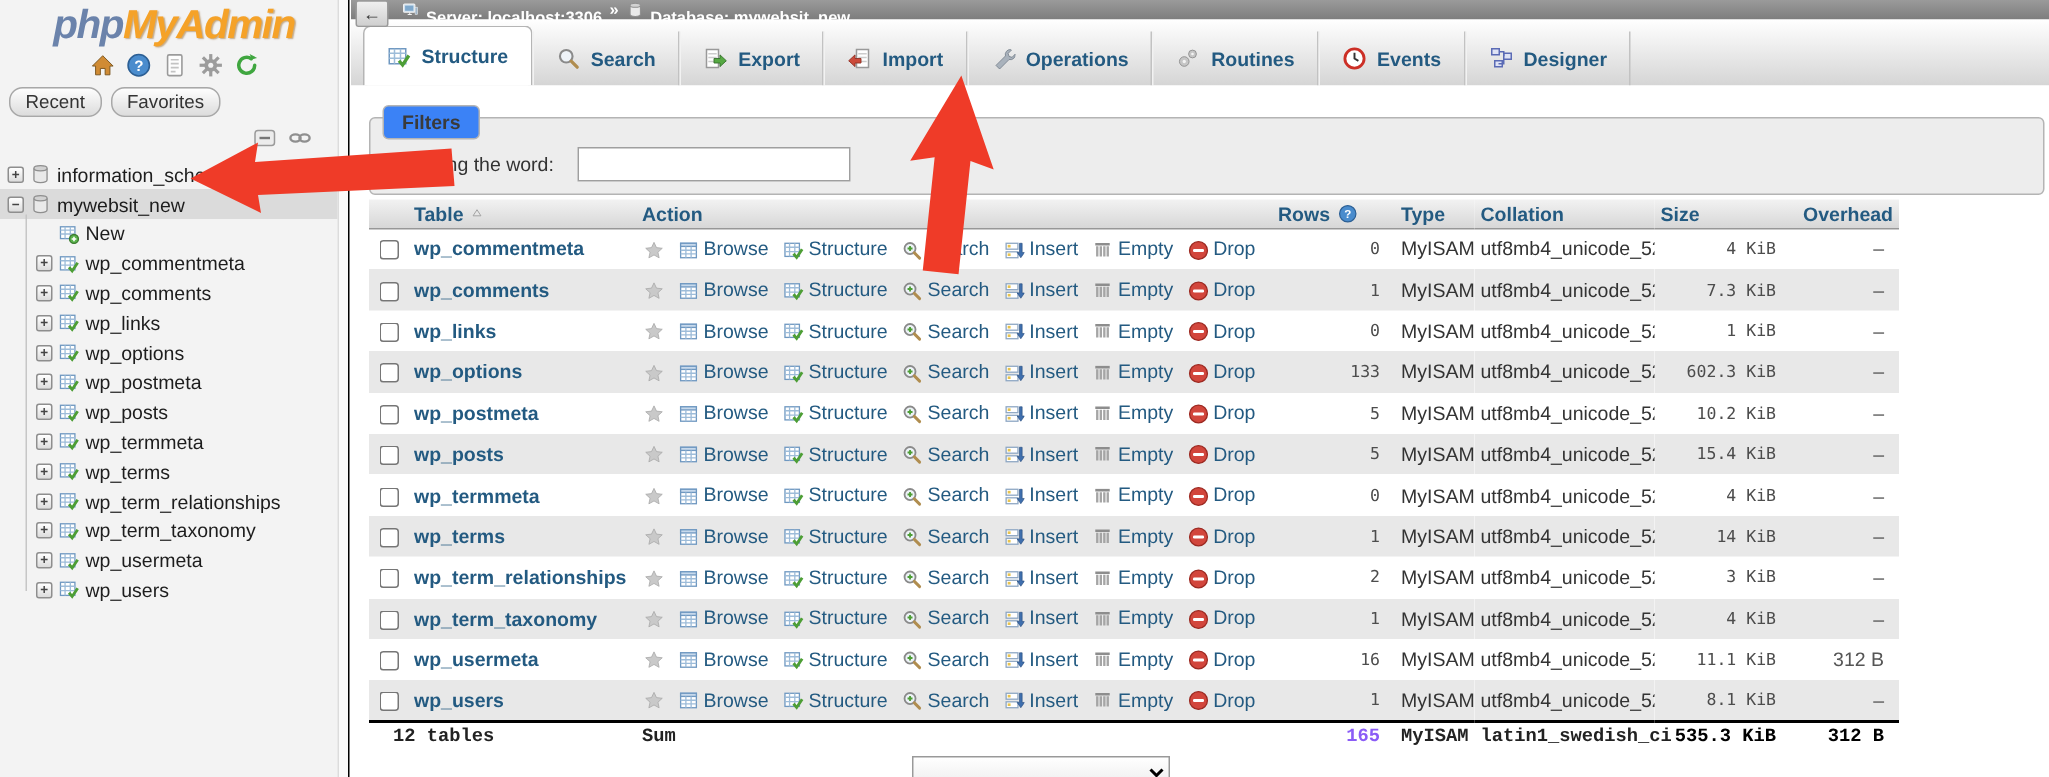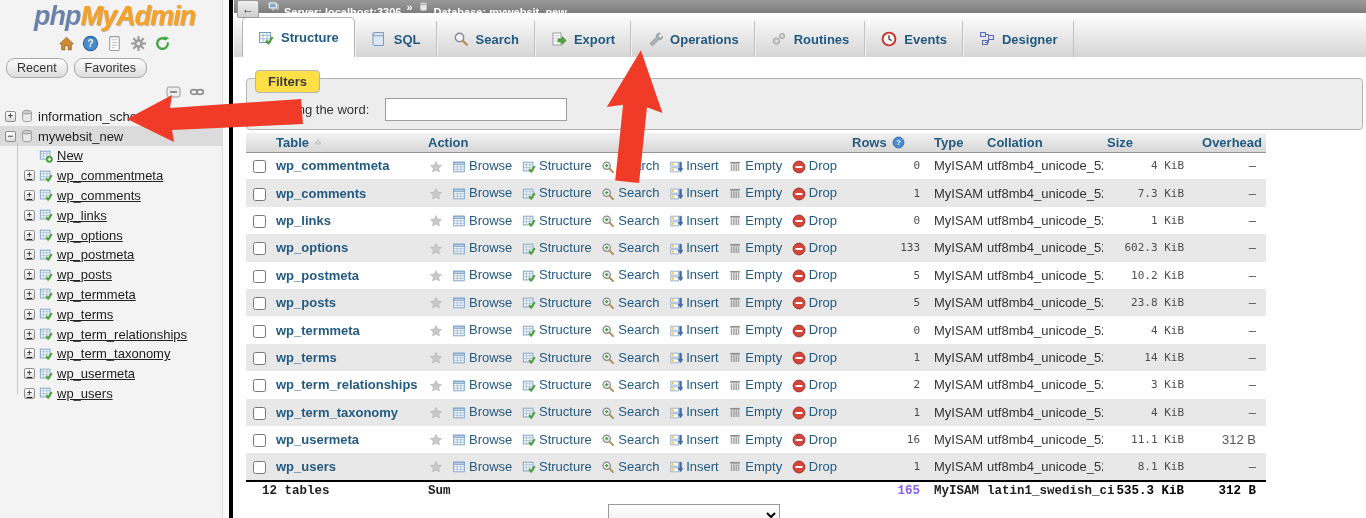--- a/index.html
+++ b/index.html
@@ -6,21 +6,21 @@
   html,body { margin:0; padding:0; }
   body {
     width:1366px; height:518px; position:relative; overflow:hidden;
     font-family:"Liberation Sans", sans-serif; background:#fff; font-size:13px; color:#222;
   }
   .ic { display:inline-block; vertical-align:middle; line-height:0; }
   .ic svg { display:block; }
 
   
   .sidebar { position:absolute; left:0; top:0; width:233px; height:518px;
-    background:#f3f3f3; border-right:4px solid #000000; }
+    background:#f3f3f3; border-right:1px solid #000000; }
   .sidebar-gutter { position:absolute; right:0; top:0; width:7px; height:100%;
     background:#fafafa; border-left:1px solid #dcdcdc; }
   .logo { text-align:center; padding-top:1px; font-style:italic; font-weight:bold;
     font-size:27px; letter-spacing:-1px; white-space:nowrap; }
   .logo .p1 { color:#6b83ab; }
   .logo .p2 { color:#f5a228; text-shadow:1px 1px 1px rgba(140,80,0,.45); }
   .icon-row { display:flex; justify-content:center; gap:7px; margin-top:3px; height:18px; }
   .icon-row a { width:17px; height:17px; }
   .icon-row .ic svg { width:17px; height:17px; }
   .pill-row { display:flex; gap:6px; padding:5px 0 0 6px; }
@@ -29,21 +29,21 @@
   .collapse-row { display:flex; justify-content:flex-end; align-items:center; gap:7px;
     padding:6px 24px 2px 0; height:24px; }
   .collapse-row .ic svg { width:16px; height:16px; }
   .tree { margin-top:4px; }
   .tree-row { display:flex; align-items:center; gap:4px; height:20px; padding-left:5px; cursor:pointer; }
   .tree-row.selected { background:#dbdbdb; }
   .tree-row .lbl { font-size:13px; color:#1d1d1d; white-space:nowrap; }
   .tree-children { position:relative; }
   .tree-children::before { content:""; position:absolute; left:17px; top:-3px; bottom:9px;
     border-left:1px solid #c6c6c6; }
-  .tree-row.child { height:19.8px; padding-left:24px; position:relative; z-index:1;text-decoration:underline; }
+  .tree-row.child { height:19.8px; padding-left:24px; position:relative; z-index:1; }
   .xp { flex:0 0 11px; width:11px; height:11px; border:1px solid #8e8e8e; border-radius:2px;
     background:linear-gradient(#fff,#dcdcdc); font-size:9px; line-height:9px; text-align:center;
     color:#444; font-weight:bold; }
   .xp.hidden { visibility:hidden; }
   .tree .ic svg { width:14px; height:14px; }
 
   
   .main { position:absolute; left:234px; top:0; width:1132px; height:518px; background:#fff; }
   .crumb { position:absolute; left:0; top:0; width:100%; height:13px;
     background:linear-gradient(#9a9a9a,#7d7d7d); color:#fff; font-size:11px; font-weight:bold;
@@ -58,21 +58,21 @@
   .tab { display:flex; align-items:center; gap:7px; height:36px; padding:0 15px;
     font-weight:bold; color:#235a81; font-size:13px; cursor:pointer;
     border-left:1px solid #f2f2f2; border-right:1px solid #c2c2c2; }
   .tab .ic svg { width:16px; height:16px; }
   .tab.active { background:#fff; border:1px solid #b5b5b5; border-bottom:none;
     border-radius:5px 5px 0 0; height:40px; }
   .content { position:absolute; left:0; top:57px; width:100%; height:461px; background:#fff; }
 
   .fieldset { position:absolute; left:12px; right:3px; top:21px; height:52px;
     background:#ededed; border:1px solid #b4b4b4; border-radius:4px; }
-  .legend { position:absolute; left:21px; top:13px; background:#fde047; border:1px solid #b4b4b4;
+  .legend { position:absolute; left:21px; top:13px; background:#3b82f6; border:1px solid #b4b4b4;
     border-radius:4px; padding:3px 12px; font-weight:bold; font-size:13px; color:#3a3a3a; z-index:2; }
   .filter-label { position:absolute; left:16px; top:45px; font-size:13px; color:#333; }
   .filter-input { position:absolute; left:151px; top:41px; width:182px; height:23px;
     border:1px solid #9f9f9f; background:#fff; font-size:13px; padding:0 4px; }
 
   table.tbl { position:absolute; left:12px; top:76px; border-collapse:collapse;
     table-layout:fixed; width:1020px; font-size:13px; }
   .tbl thead th { background:linear-gradient(#f2f2f2,#d7d7d7); border-bottom:1px solid #979797;
     color:#235a81; text-align:left; height:19px; padding:0 4px; font-size:13px; white-space:nowrap; }
   .tbl tbody td { height:27.4px; padding:0 4px; white-space:nowrap; overflow:hidden; }
@@ -353,44 +353,45 @@
             <rect x="1.5" y="2.5" width="11" height="10" fill="#fff" stroke="#6f98c1"></rect>
             <path d="M1.5 5.5h11M1.5 8.8h11M5 2.5v10M9 2.5v10" stroke="#9dbcd9"></path>
             <path d="M8 10.5l2.4 2.8 4.2-6.3" stroke="#4d9e35" stroke-width="2.2" fill="none"></path>
           </svg>
         </span>
     <span class="tab-label">Structure</span>
   </div>
       <div class="tab">
     <span class="ic">
           <svg xmlns="http://www.w3.org/2000/svg" viewBox="0 0 16 16">
-            <path d="M4 1.5h8.5v13H4c-1.2 0-2-.7-2-1.6V3.1c0-.9.8-1.6 2-1.6z" fill="#dbe7f3" stroke="#7b9cc0"></path>
-            <path d="M4 1.5c-1.2 0-2 .7-2 1.6s.8 1.6 2 1.6h8.5" fill="none" stroke="#7b9cc0"></path>
-          </svg>
-        </span>
-    <span class="tab-label">SQL</span>
-  </div>
-      <div class="tab">
-    <span class="ic">
-          <svg xmlns="http://www.w3.org/2000/svg" viewBox="0 0 16 16">
             <circle cx="6.5" cy="6.5" r="4.2" fill="#eef3f8" stroke="#8a8a8a" stroke-width="1.4"></circle>
             <path d="M9.8 9.8l4 4" stroke="#b08d4f" stroke-width="2.2" stroke-linecap="round"></path>
           </svg>
         </span>
     <span class="tab-label">Search</span>
   </div>
       <div class="tab">
     <span class="ic">
           <svg xmlns="http://www.w3.org/2000/svg" viewBox="0 0 16 16">
             <rect x="2" y="2" width="8" height="12" fill="#fff" stroke="#999"></rect>
             <path d="M3.2 4.8h5.6M3.2 7.4h5.6M3.2 10h5.6" stroke="#ccc"></path>
             <path d="M7 8h4V5.6l4.2 3.9L11 13.4V11H7z" fill="#56a943" stroke="#33702a" stroke-width=".6"></path>
           </svg>
         </span>
     <span class="tab-label">Export</span>
+  </div>
+      <div class="tab">
+    <span class="ic">
+          <svg xmlns="http://www.w3.org/2000/svg" viewBox="0 0 16 16">
+            <rect x="6" y="2" width="8" height="12" fill="#fff" stroke="#999"></rect>
+            <path d="M7.2 4.8h5.6M7.2 7.4h5.6M7.2 10h5.6" stroke="#ccc"></path>
+            <path d="M9 8H5V5.6L.8 9.5 5 13.4V11h4z" fill="#cc4b3b" stroke="#8f2f23" stroke-width=".6"></path>
+          </svg>
+        </span>
+    <span class="tab-label">Import</span>
   </div>
       <div class="tab">
     <span class="ic">
           <svg xmlns="http://www.w3.org/2000/svg" viewBox="0 0 16 16">
             <path d="M12.6 2a3.4 3.4 0 0 0-3.3 4.3L3 12.6 5.4 15l6.3-6.3A3.4 3.4 0 0 0 15.9 5l-2.2 2.2-2-.6-.6-2 2.2-2.2a3.4 3.4 0 0 0-.7-.4z" fill="#a9b2bc" stroke="#6d7884" stroke-width=".5"></path>
           </svg>
         </span>
     <span class="tab-label">Operations</span>
   </div>
       <div class="tab">
@@ -750,21 +751,21 @@
                   </svg></span><span class="act-label">Empty</span>
   </a><a class="act">
     <span class="ic"><svg xmlns="http://www.w3.org/2000/svg" viewBox="0 0 16 16">
                     <circle cx="8" cy="8" r="6.8" fill="#d2463c" stroke="#9c2a22"></circle>
                     <rect x="3.8" y="6.9" width="8.4" height="2.2" rx="1" fill="#fff"></rect>
                   </svg></span><span class="act-label">Drop</span>
   </a></td>
     <td class="c-rows num">5</td>
     <td class="c-type">MyISAM</td>
     <td class="c-coll">utf8mb4_unicode_520_ci</td>
-    <td class="c-size num">23.8 KiB</td>
+    <td class="c-size num">15.4 KiB</td>
     <td class="c-ovh">–</td>
   </tr>
           <tr>
     <td class="c-check"><input type="checkbox" style=""></td>
     <td class="c-name"><a class="tname">wp_termmeta</a></td>
     <td class="c-star"><span class="ic"><svg xmlns="http://www.w3.org/2000/svg" viewBox="0 0 16 16">
                   <path d="M8 1.8l1.9 4 4.4.5-3.3 3 .9 4.3L8 11.4l-3.9 2.2.9-4.3-3.3-3 4.4-.5z" fill="#c9c9c9" stroke="#a8a8a8" stroke-width=".6"></path>
                 </svg></span></td>
     <td class="c-act"><a class="act">
     <span class="ic"><svg xmlns="http://www.w3.org/2000/svg" viewBox="0 0 16 16">

